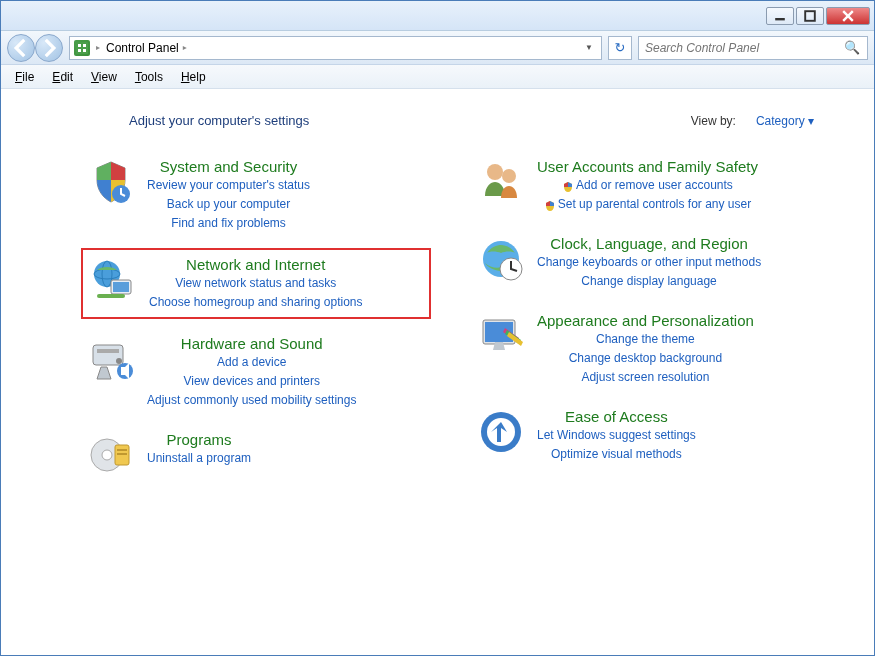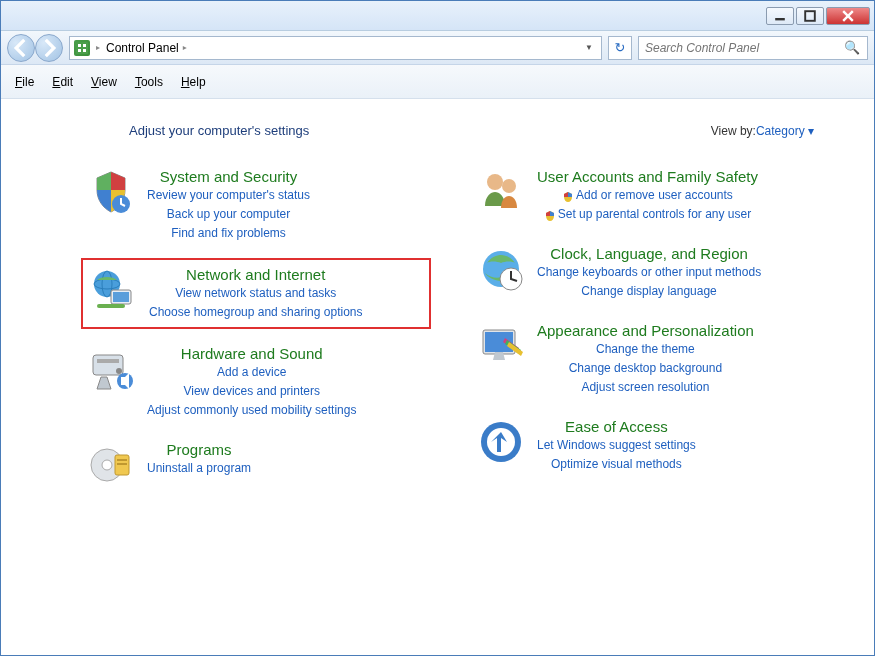--- a/index.html
+++ b/index.html
@@ -13,27 +13,27 @@
 .nav-btn { width: 28px; height: 28px; border-radius: 50%; background: radial-gradient(circle at 30% 30%, #d8e8f8, #a2c3e4); border: 1px solid #8aa8cc; display: flex; align-items: center; justify-content: center; color: #fff; font-size: 14px; cursor: pointer; }
 .address-bar { flex: 1; height: 24px; background: #fff; border: 1px solid #a5b8ce; display: flex; align-items: center; padding: 0 4px; gap: 6px; }
 .cp-icon-small { width: 16px; height: 16px; background: linear-gradient(135deg, #4a9e4a, #3a8e3a); border-radius: 2px; display: flex; align-items: center; justify-content: center; color: #fff; font-size: 9px; }
 .breadcrumb { flex: 1; display: flex; align-items: center; gap: 4px; font-size: 12px; }
 .bc-sep { color: #888; font-size: 8px; }
 .addr-dropdown { color: #555; font-size: 8px; cursor: pointer; padding: 0 4px; }
 .refresh-btn { width: 24px; height: 24px; border: 1px solid #a5b8ce; background: #fff; color: #2a6cc2; display: flex; align-items: center; justify-content: center; cursor: pointer; font-size: 13px; }
 .search-box { width: 230px; height: 24px; border: 1px solid #a5b8ce; background: #fff; display: flex; align-items: center; padding: 0 6px; }
 .search-input { flex: 1; border: none; outline: none; font-size: 12px; font-style: italic; color: #888; }
 .search-icon { color: #2a6cc2; font-size: 13px; }
-.menubar { height: 34px; background: linear-gradient(to bottom, #f6f9fc, #eaf1f8); border-bottom: 1px solid #d5e0ec; display: flex; align-items: center; padding: 0 6px; gap: 2px; font-size: 12px; }
+.menubar { height: 24px; background: linear-gradient(to bottom, #f6f9fc, #eaf1f8); border-bottom: 1px solid #d5e0ec; display: flex; align-items: center; padding: 0 6px; gap: 2px; font-size: 12px; }
 .menu-item { padding: 2px 8px; cursor: pointer; }
 .menu-item span { text-decoration: underline; }
 .content { padding: 24px 0 0 80px; background: #fff; height: calc(100% - 86px); }
 .header-row { display: flex; justify-content: space-between; align-items: center; margin-bottom: 24px; padding-right: 60px; margin-left: 48px; }
 .page-title { font-size: 13px; color: #1e3e7b; }
-.view-by { display: flex; align-items: flex-start; gap: 0; font-size: 12px; }
+.view-by { display: flex; align-items: flex-start; gap: 20px; font-size: 12px; }
 .view-by-label { color: #333; }
 .view-by-value { color: #1e5fbf; cursor: pointer; }
 .grid { display: flex; gap: 40px; }
 .column { display: flex; flex-direction: column; gap: 10px; width: 350px; }
 .category { display: flex; gap: 12px; padding: 6px; }
 .category.highlighted { border: 2px solid #e03030; }
 .cat-icon { width: 48px; height: 48px; flex-shrink: 0; display: flex; align-items: center; justify-content: center; }
 .cat-body { display: flex; flex-direction: column; gap: 1px; align-items: center; }
 .cat-title { color: #1e7b1e; font-size: 15px; cursor: pointer; }
 .cat-link { color: #1e5fbf; font-size: 12px; cursor: pointer; line-height: 1.5; }

